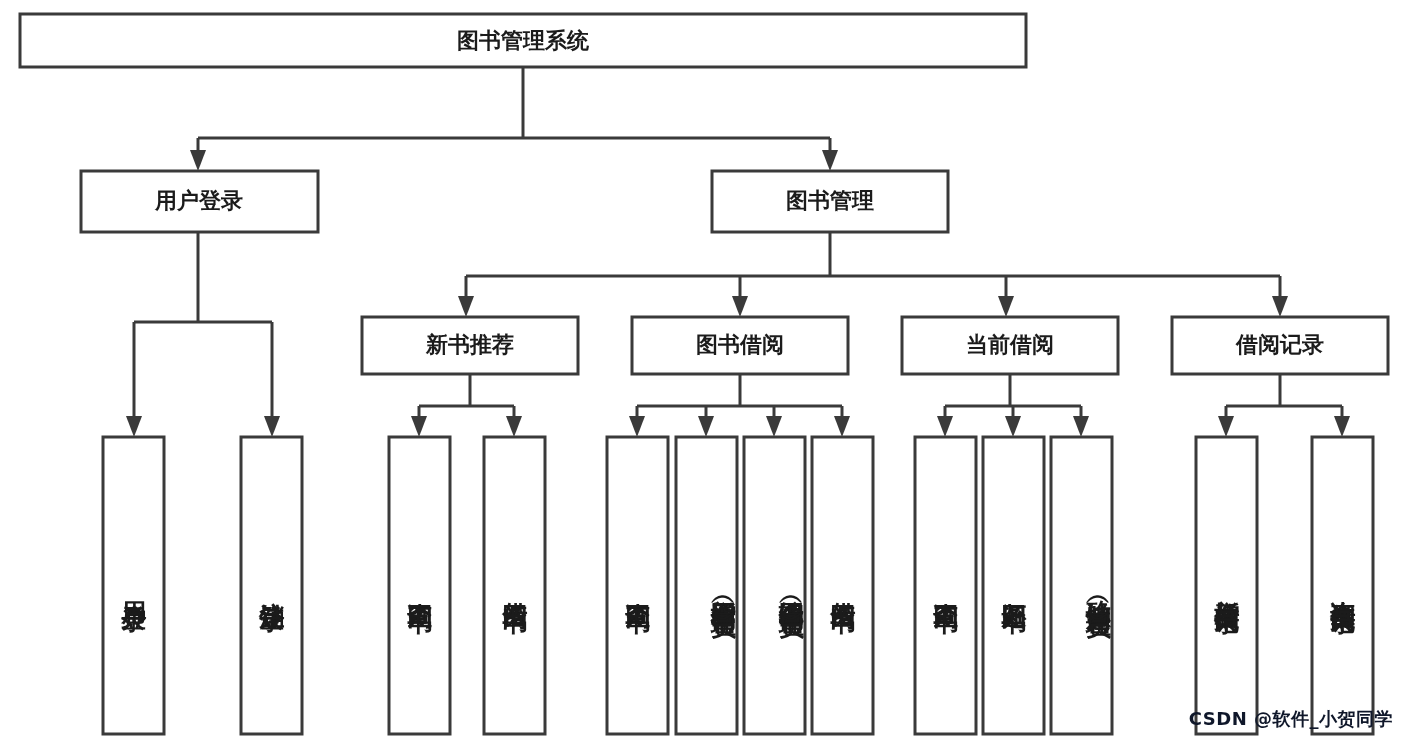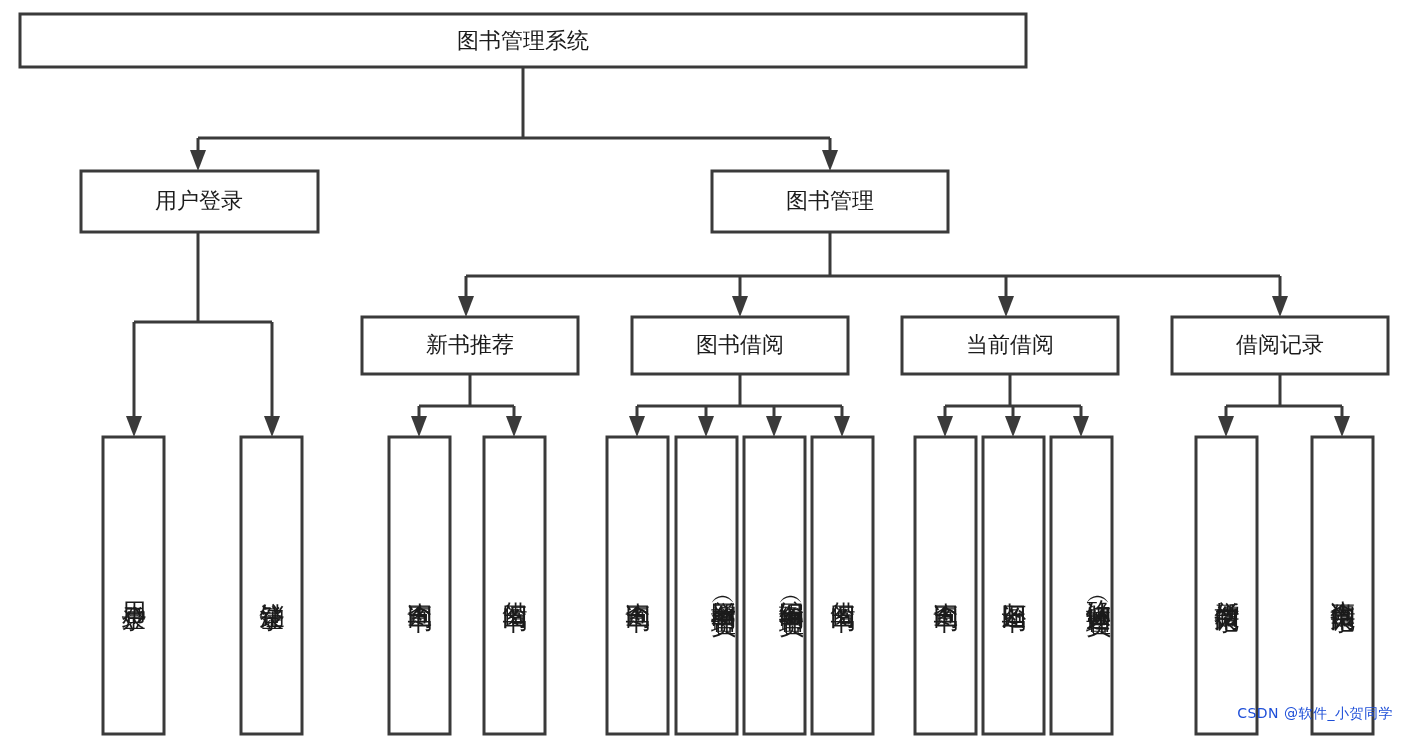--- a/index.html
+++ b/index.html
@@ -7,20 +7,21 @@
     padding: 0;
     background: #ffffff;
   }
   #stage {
     position: relative;
     width: 1405px;
     height: 747px;
     background: #ffffff;
     font-family: "DejaVu Sans", "Liberation Sans", sans-serif;
     overflow: hidden;
+    font-weight: bold;
   }
   svg.diagram {
     position: absolute;
     inset: 0;
     width: 1405px;
     height: 747px;
   }
   .node-rect {
     fill: #ffffff;
     stroke: #3a3a3a;
@@ -59,23 +60,23 @@
     pointer-events: none;
     white-space: nowrap;
   }
   .leaf-box {
     position: absolute;
     box-sizing: border-box;
   }
   .watermark {
     position: absolute;
     right: 12px;
-    bottom: 24px;
-    color: #1d4ed8;
-    font-size: 14px;
+    bottom: 16px;
+    color: #0f172a;
+    font-size: 18px;
     font-family: "DejaVu Sans", "Liberation Sans", sans-serif;
     white-space: nowrap;
     letter-spacing: 0.5px;
   }
 </style>
 </head>
 <body>
 
 <div id="stage">
 

